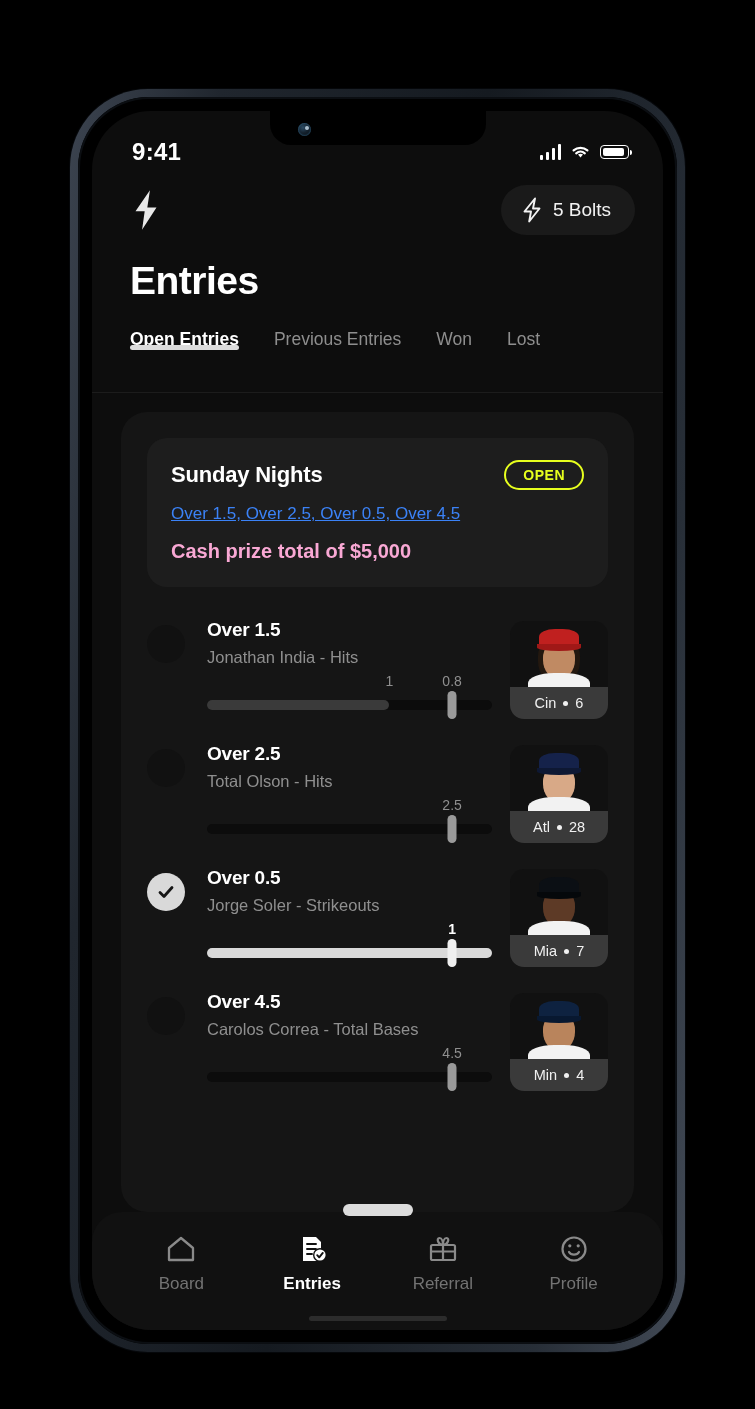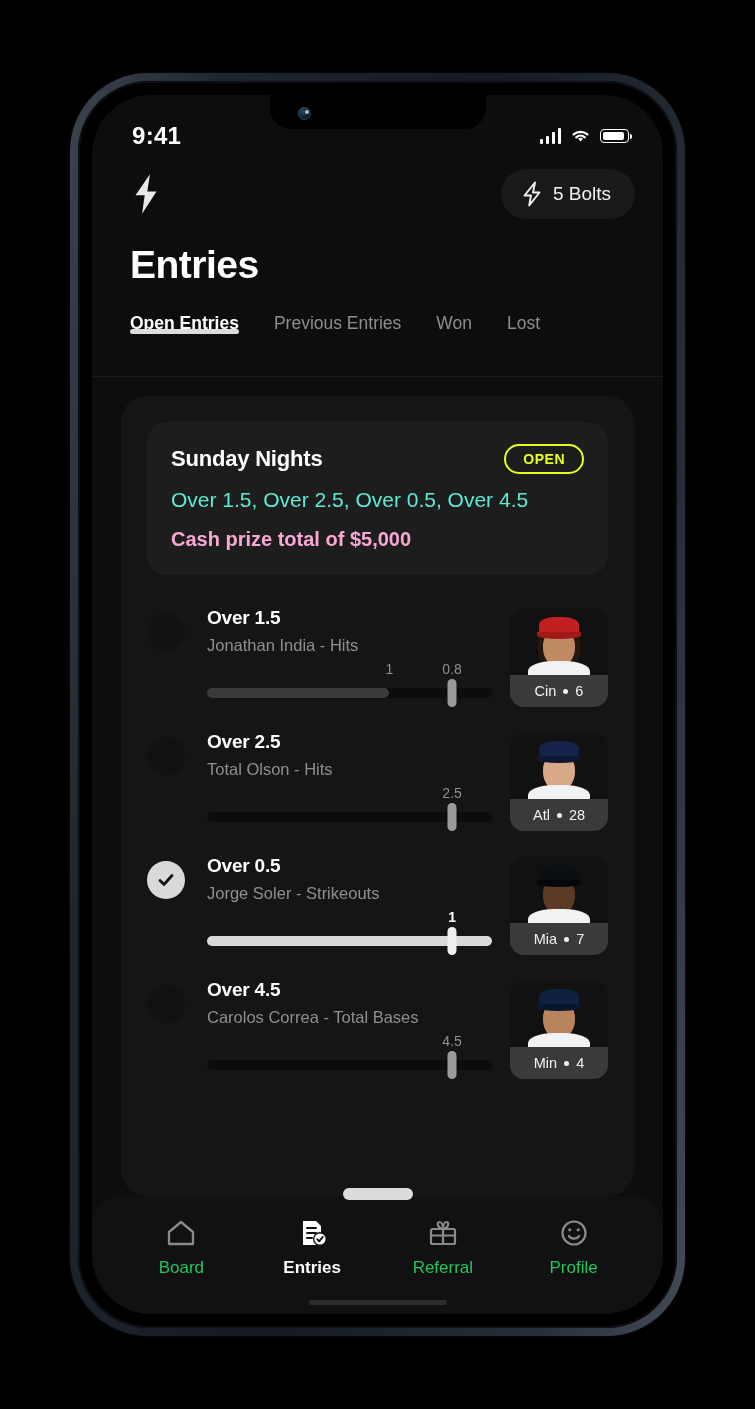--- a/index.html
+++ b/index.html
@@ -6,21 +6,21 @@
   html, body {
     width:755px; height:1409px;
     background:#000;
     font-family:"Liberation Sans", sans-serif;
     overflow:hidden;
   }
   .stage { position:relative; width:755px; height:1409px; background:#000; }
 
   
   .phone-frame {
-    position:absolute; left:70px; top:73px;
+    position:absolute; left:70px; top:89px;
     width:615px; height:1263px;
     border-radius:78px;
     background:linear-gradient(100deg,#3c4450 0%,#20262e 18%,#151a20 50%,#272e37 82%,#434b57 100%);
     box-shadow:0 0 0 1px #05070a, 0 20px 50px rgba(0,0,0,.9);
   }
   .phone-inner {
     position:absolute; left:8px; top:8px; right:8px; bottom:8px;
     border-radius:71px;
     background:#000;
     box-shadow:inset 0 0 0 2px #0b0e12;
@@ -123,21 +123,21 @@
   .summary {
     background:#1d1d1d; border-radius:20px; padding:22px 24px 24px 24px;
   }
   .summary-top { display:flex; align-items:center; justify-content:space-between; }
   .summary-title { color:#fff; font-size:22px; font-weight:bold; letter-spacing:-.2px; }
   .open-badge {
     color:#e7ff1e; border:2.4px solid #e7ff1e; border-radius:18px;
     font-size:14px; font-weight:bold; letter-spacing:.5px;
     padding:6px 17px; line-height:1;
   }
-  .summary-picks { color:#5eead4; font-size:21px; margin-top:14px; }
+  .summary-picks { color:#3b82f6; font-size:17px; margin-top:14px;text-decoration:underline; }
   .summary-prize { color:#f9a8d4; font-size:20px; font-weight:bold; margin-top:16px; }
 
   
   .picks { margin-top:22px; }
   .pick-row { display:flex; align-items:flex-start; padding:10px 0 14px 0; }
   .check {
     flex:0 0 auto; width:38px; height:38px; border-radius:50%;
     background:#111; margin-top:6px;
     display:flex; align-items:center; justify-content:center;
   }
@@ -191,21 +191,21 @@
   }
 
   
   .bottom-nav {
     position:absolute; left:0; right:0; bottom:0; height:118px;
     background:#111; border-radius:30px 30px 0 0;
     display:flex; align-items:flex-start; justify-content:space-around;
     padding:22px 24px 0 24px;
   }
   .nav-item { display:flex; flex-direction:column; align-items:center; gap:10px; width:86px; }
-  .nav-item .nlbl { color:#22c55e; font-size:17px; }
+  .nav-item .nlbl { color:#737373; font-size:17px; }
   .nav-item.active .nlbl { color:#fff; font-weight:bold; }
   .nav-item svg { display:block; }
   .home-bar {
     position:absolute; left:50%; transform:translateX(-50%); bottom:9px;
     width:138px; height:5px; border-radius:3px; background:#2c2c2c;
   }
 </style>
 </head>
 <body>
 

